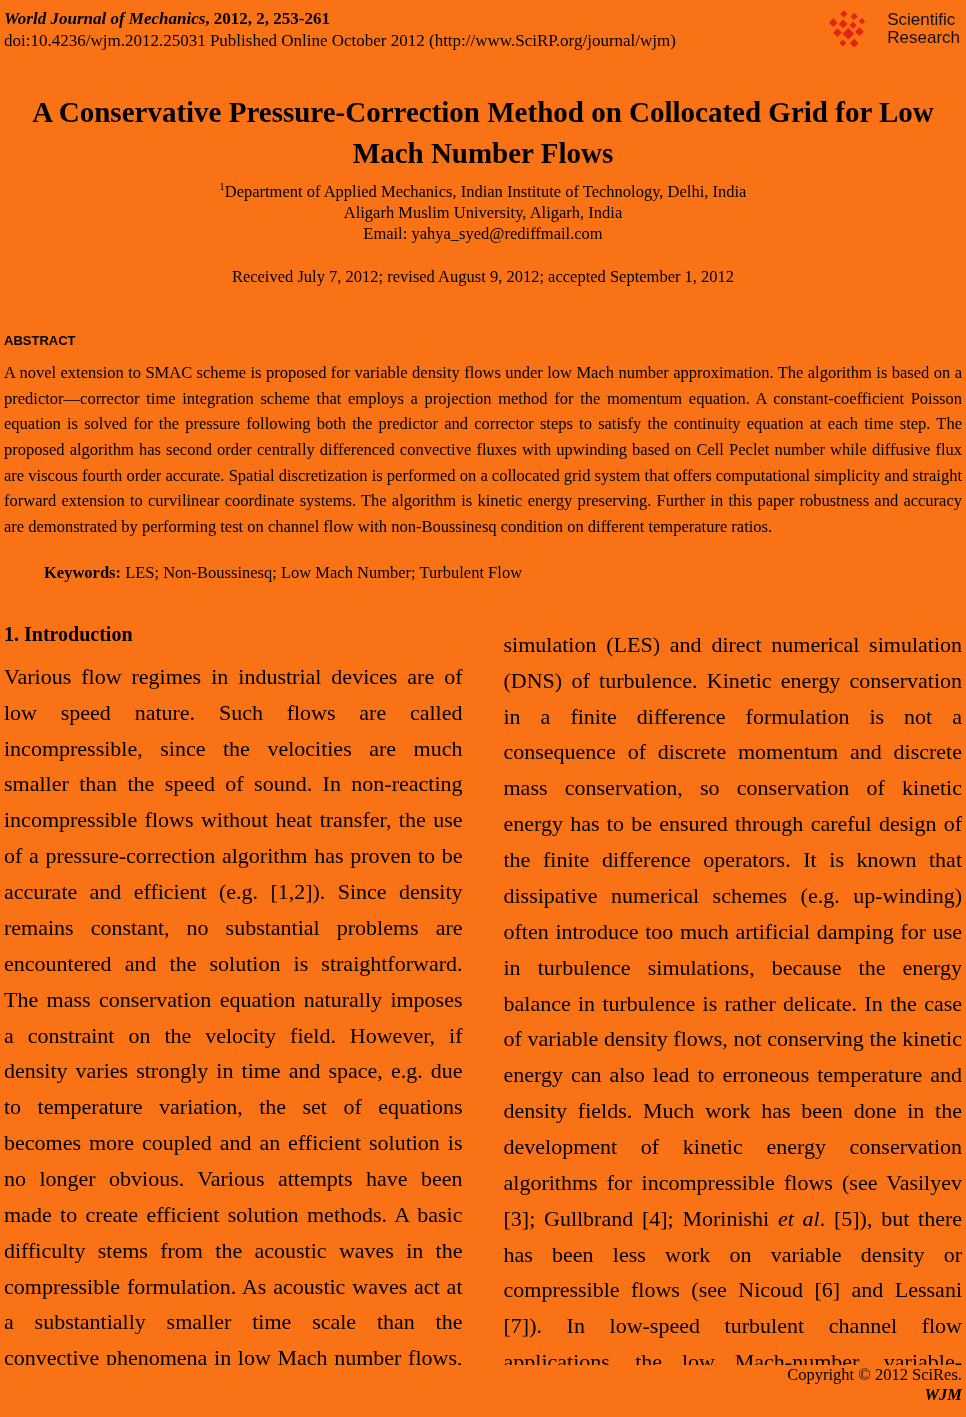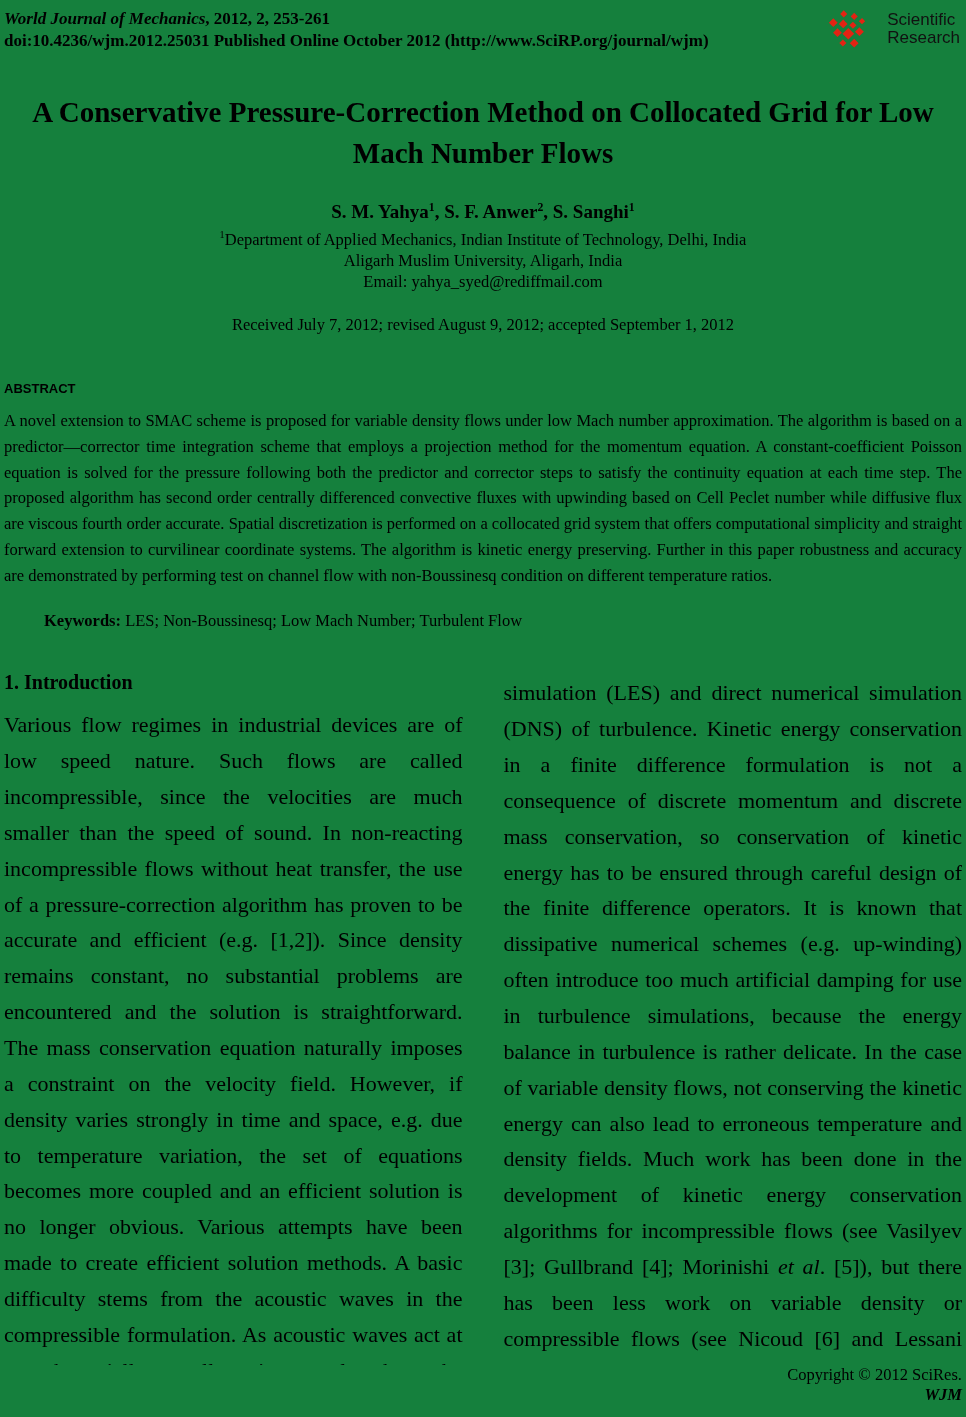--- a/index.html
+++ b/index.html
@@ -2,34 +2,34 @@
 <html><head>
 <meta charset="utf-8">
 <style>
   * { margin: 0; padding: 0; box-sizing: border-box; }
   html, body { background: #ffffff; }
   .page {
     position: relative;
     width: 966px;
     height: 1417px;
     margin: 0 auto;
-    background: #15803d;
+    background: #f97316;
     color: #000000;
     font-family: "Liberation Serif", serif;
     padding: 8px 4px 12px 4px;
     display: flex;
     flex-direction: column;
     overflow: hidden;
   }
   
   .hdr { display: flex; justify-content: space-between; align-items: flex-start; }
   .hdr-left { font-size: 17px; line-height: 1.3; }
   .hdr-journal { font-weight: bold; font-style: italic; }
   .hdr-issue { font-weight: bold; }
-  .hdr-doi { font-weight: bold; text-align: center; }
+  .hdr-doi { font-weight: normal; text-align: center; }
   .logo { display: flex; align-items: flex-start; gap: 14px; margin-right: 2px; }
   .logo-txt { font-family: "Liberation Sans", sans-serif; font-size: 17px; line-height: 1.08; color: #111; margin-top: 3px; }
   
   .title {
     margin-top: 36px;
     text-align: center;
     font-size: 29px;
     font-weight: bold;
     line-height: 1.43;
   }
@@ -83,21 +83,20 @@
       </span>
       <div class="logo-txt">
         <div>Scientific</div>
         <div>Research</div>
       </div>
     </div>
   </div>
 
   <h1 class="title">A Conservative Pressure-Correction Method on Collocated Grid for Low Mach Number Flows</h1>
 
-  <div class="authors"><span>S. M. Yahya</span><sup>1</sup><span>, </span><span>S. F. Anwer</span><sup>2</sup><span>, </span><span>S. Sanghi</span><sup>1</sup></div>
 
   <div class="affils">
     <div><sup>1</sup><span>Department of Applied Mechanics, Indian Institute of Technology, Delhi, India</span></div>
     <div><span>Aligarh Muslim University, Aligarh, India</span></div>
     <div><span>Email: yahya_syed@rediffmail.com</span></div>
   </div>
 
   <div class="received">Received July 7, 2012; revised August 9, 2012; accepted September 1, 2012</div>
 
   <h2 class="abs-head">ABSTRACT</h2>

